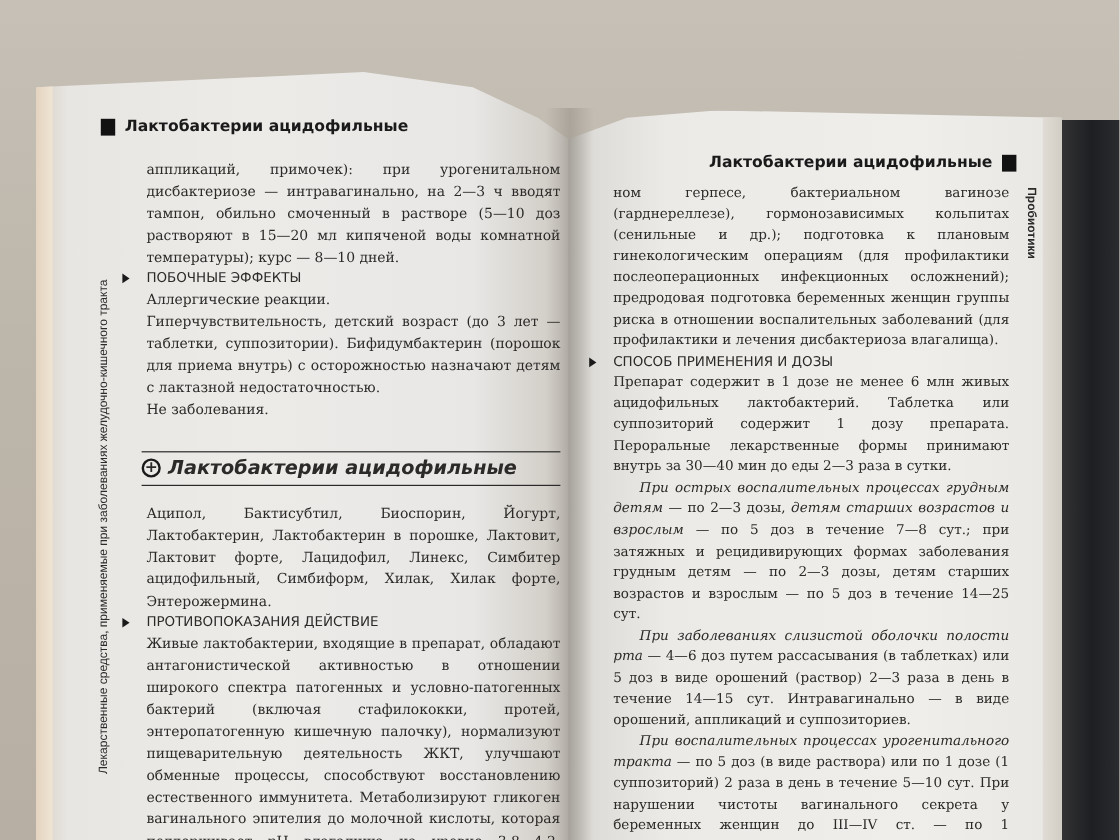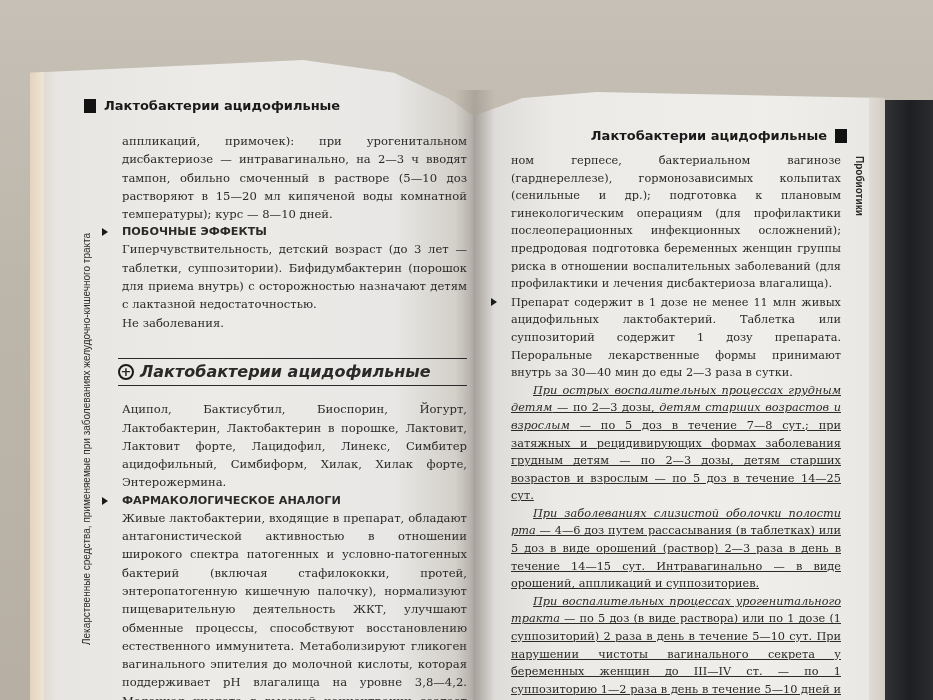--- a/index.html
+++ b/index.html
@@ -52,25 +52,25 @@
     white-space: nowrap;
     transform-origin: left top;
   }
   .text-block {
     position: absolute;
     font-size: 11.6px;
     line-height: 18.3px;
     text-align: justify;
   }
   .text-block p { text-indent: 0; }
-  .text-block p.indent { text-indent: 22px; text-decoration: underline; }
+  .text-block p.indent { text-indent: 22px; }
   .text-block em { font-style: italic; }
   .sec-head {
     font-family: "DejaVu Sans", sans-serif;
-    font-weight: bold; font-size: 11.2px;
+    font-weight: normal; font-size: 11.2px;
     position: relative; line-height: 16px; margin-top: 1px;
   }
   .sec-head .tri {
     position: absolute; left: -20px; top: 4px;
     width: 0; height: 0;
     border-top: 4px solid transparent; border-bottom: 4px solid transparent;
     border-left: 6px solid #1a1a1a;
   }
   .drug-title {
     position: relative; margin: 26px 0 14px -4px;
@@ -104,56 +104,58 @@
 
   <div class="side-tab" style="left:51px; top:585px; transform: rotate(-90deg);">Лекарственные средства, применяемые при заболеваниях желудочно-кишечного тракта</div>
 
   <div class="text-block" style="left:92px; top:72px; width:345px;">
     <p>аппликаций, примочек): при урогенитальном дисбактериозе — интравагинально, на 2—3 ч вводят тампон, обильно смоченный в растворе (5—10 доз растворяют в 15—20 мл кипяченой воды комнатной температуры); курс — 8—10 дней.</p>
 
     <div class="sec-head">
       <span class="tri"></span>
       <span>ПОБОЧНЫЕ ЭФФЕКТЫ</span>
     </div>
+    <p>Аллергические реакции.</p>
 
     <p>Гиперчувствительность, детский возраст (до 3 лет — таблетки, суппозитории). Бифидумбактерин (порошок для приема внутрь) с осторожностью назначают детям с лактазной недостаточностью.</p>
 
     <p>Не заболевания.</p>
 
     <div class="drug-title">
       <span class="plus">+</span>
       <span>Лактобактерии ацидофильные</span>
     </div>
 
     <p>Аципол, Бактисубтил, Биоспорин, Йогурт, Лактобактерин, Лактобактерин в порошке, Лактовит, Лактовит форте, Лацидофил, Линекс, Симбитер ацидофильный, Симбиформ, Хилак, Хилак форте, Энтерожермина.</p>
 
     <div class="sec-head">
       <span class="tri"></span>
-      <span>ФАРМАКОЛОГИЧЕСКОЕ АНАЛОГИ</span>
+      <span>ПРОТИВОПОКАЗАНИЯ ДЕЙСТВИЕ</span>
     </div>
     <p>Живые лактобактерии, входящие в препарат, обладают антагонистической активностью в отношении широкого спектра патогенных и условно-патогенных бактерий (включая стафилококки, протей, энтеропатогенную кишечную палочку), нормализуют пищеварительную деятельность ЖКТ, улучшают обменные процессы, способствуют восстановлению естественного иммунитета. Метаболизируют гликоген вагинального эпителия до молочной кислоты, которая поддерживает pH влагалища на уровне 3,8—4,2. Молочная кислота в высокой концентрации создает неблагоприятные условия для жизнедеятельности кислочувствительных патогенных и условно-патогенных бактерий.</p>
 
   </div>
 </div>
 
 <div class="page page-right">
   <div class="running-head" style="right:38px; top:36px;">
     <span>Лактобактерии ацидофильные</span>
     <span class="rh-square"></span>
   </div>
 
   <div class="side-tab" style="left:392px; top:64px; transform: rotate(90deg); font-weight:bold;">Пробиотики</div>
 
   <div class="text-block" style="left:38px; top:60px; width:330px; font-size:11.3px; line-height:17.6px;">
     <p>ном герпесе, бактериальном вагинозе (гарднереллезе), гормонозависимых кольпитах (сенильные и др.); подготовка к плановым гинекологическим операциям (для профилактики послеоперационных инфекционных осложнений); предродовая подготовка беременных женщин группы риска в отношении воспалительных заболеваний (для профилактики и лечения дисбактериоза влагалища).</p>
 
     <div class="sec-head">
       <span class="tri"></span>
+      <span>СПОСОБ ПРИМЕНЕНИЯ И ДОЗЫ</span>
     </div>
-    <p>Препарат содержит в 1 дозе не менее 11 млн живых ацидофильных лактобактерий. Таблетка или суппозиторий содержит 1 дозу препарата. Пероральные лекарственные формы принимают внутрь за 30—40 мин до еды 2—3 раза в сутки.</p>
+    <p>Препарат содержит в 1 дозе не менее 6 млн живых ацидофильных лактобактерий. Таблетка или суппозиторий содержит 1 дозу препарата. Пероральные лекарственные формы принимают внутрь за 30—40 мин до еды 2—3 раза в сутки.</p>
     <p class="indent"><em>При острых воспалительных процессах грудным детям</em><span> — по 2—3 дозы, </span><em>детям старших возрастов и взрослым</em><span> — по 5 доз в течение 7—8 сут.; при затяжных и рецидивирующих формах заболевания грудным детям — по 2—3 дозы, детям старших возрастов и взрослым — по 5 доз в течение 14—25 сут.</span></p>
     <p class="indent"><em>При заболеваниях слизистой оболочки полости рта</em><span> — 4—6 доз путем рассасывания (в таблетках) или 5 доз в виде орошений (раствор) 2—3 раза в день в течение 14—15 сут. Интравагинально — в виде орошений, аппликаций и суппозиториев.</span></p>
     <p class="indent"><em>При воспалительных процессах урогенитального тракта</em><span> — по 5 доз (в виде раствора) или по 1 дозе (1 суппозиторий) 2 раза в день в течение 5—10 сут. При нарушении чистоты вагинального секрета у беременных женщин до III—IV ст. — по 1 суппозиторию 1—2 раза в день в течение 5—10 дней и более, до исчезновения клинических симптомов и восстановления чистоты вагинального секрета до I—II ст. С целью профилактики гнойно-септических осложнений применяют по 1 суппозиторию 1—2 раза в день в течение 5—10 дней (до предполагаемой операции или родоразрешения).</span></p>
 
   </div>
 </div>
 
 <div class="shade" style="left:455px; top:90px; width:40px; height:610px; background: linear-gradient(90deg, rgba(0,0,0,0) 0%, rgba(60,55,50,0.18) 50%, rgba(0,0,0,0) 100%);"></div>
 
 </body></html>

